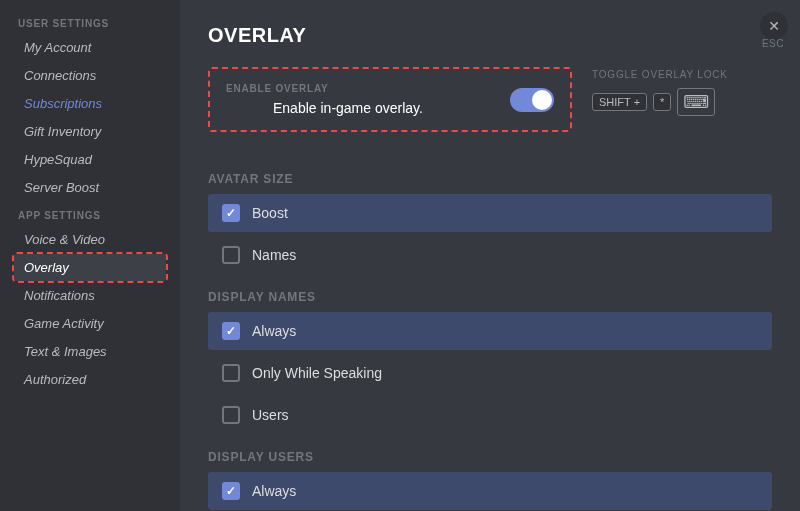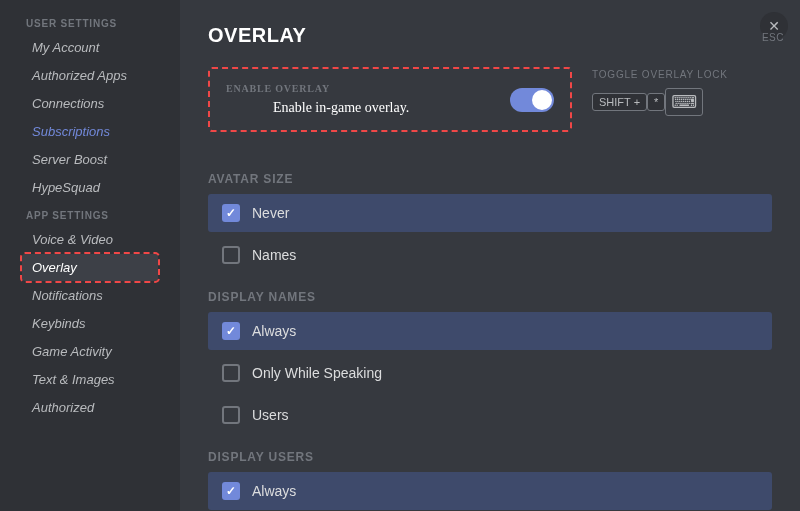--- a/index.html
+++ b/index.html
@@ -10,21 +10,21 @@
       font-family: 'Segoe UI', Arial, sans-serif;
       display: flex;
       overflow: hidden;
     }
 
     
     .sidebar {
       width: 180px;
       background: #2f3136;
       height: 100%;
-      padding: 10px 16px;
+      padding: 10px 8px;
       overflow-y: auto;
       flex-shrink: 0;
     }
 
     .sidebar-section-label {
       color: #72767d;
       font-size: 10px;
       font-weight: 700;
       letter-spacing: 0.8px;
       text-transform: uppercase;
@@ -72,21 +72,20 @@
     
     .enable-overlay-box {
       border: 2px dashed #f04747;
       border-radius: 4px;
       padding: 14px 16px;
       margin-bottom: 20px;
       display: flex;
       align-items: center;
       justify-content: space-between;
       background: transparent;
-      font-family: Liberation Serif, serif;
     }
 
     .enable-overlay-left {}
 
     .enable-overlay-label {
       color: #72767d;
       font-size: 10px;
       font-weight: 700;
       text-transform: uppercase;
       letter-spacing: 0.8px;
@@ -127,20 +126,21 @@
       font-size: 10px;
       font-weight: 400;
       text-transform: uppercase;
       letter-spacing: 0.8px;
       margin-bottom: 8px;
     }
 
     .toggle-lock-key {
       display: flex;
       align-items: center;
+      gap: 6px;
     }
 
     .key-badge {
       background: #2f3136;
       border: 1px solid #72767d;
       border-radius: 3px;
       color: #b9bbbe;
       font-size: 11px;
       padding: 2px 6px;
     }
@@ -223,21 +223,21 @@
       display: flex;
       align-items: center;
       justify-content: center;
       cursor: pointer;
       color: #b9bbbe;
       font-size: 14px;
     }
 
     .esc-label {
       position: absolute;
-      top: 32px;
+      top: 38px;
       right: 16px;
       color: #72767d;
       font-size: 10px;
       text-transform: uppercase;
       letter-spacing: 0.5px;
     }
 
     
     .sidebar::-webkit-scrollbar,
     .main-content::-webkit-scrollbar {
@@ -249,33 +249,32 @@
       border-radius: 2px;
     }
   </style>
 </head>
 <body>
 
 <div class="sidebar">
   <div class="sidebar-section-label">User Settings</div>
 
   <div class="sidebar-item">My Account</div>
-  <div class="sidebar-item">Authorized Apps</div>
   <div class="sidebar-item">Connections</div>
 
   <div class="sidebar-item highlight">Subscriptions</div>
+  <div class="sidebar-item">Gift Inventory</div>
+  <div class="sidebar-item">HypeSquad</div>
   <div class="sidebar-item">Server Boost</div>
-  <div class="sidebar-item">HypeSquad</div>
 
   <div class="sidebar-section-label">App Settings</div>
 
   <div class="sidebar-item">Voice &amp; Video</div>
   <div class="sidebar-item active">Overlay</div>
   <div class="sidebar-item">Notifications</div>
-  <div class="sidebar-item">Keybinds</div>
   <div class="sidebar-item">Game Activity</div>
   <div class="sidebar-item">Text &amp; Images</div>
   <div class="sidebar-item">Authorized</div>
 </div>
 
 <div class="main-content">
 
   <div class="close-btn">✕</div>
   <div class="esc-label">ESC</div>
 
@@ -300,21 +299,21 @@
       </div>
     </div>
   </div>
 
   <div class="section-header">Avatar Size</div>
 
   <div class="option-row selected">
     <div class="checkbox checked">
       <span class="checkmark">✓</span>
     </div>
-    <span>Never</span>
+    <span>Boost</span>
   </div>
 
   <div class="option-row unselected">
     <div class="checkbox unchecked"></div>
     <span>Names</span>
   </div>
 
   <div class="section-header">Display Names</div>
 
   <div class="option-row selected">

